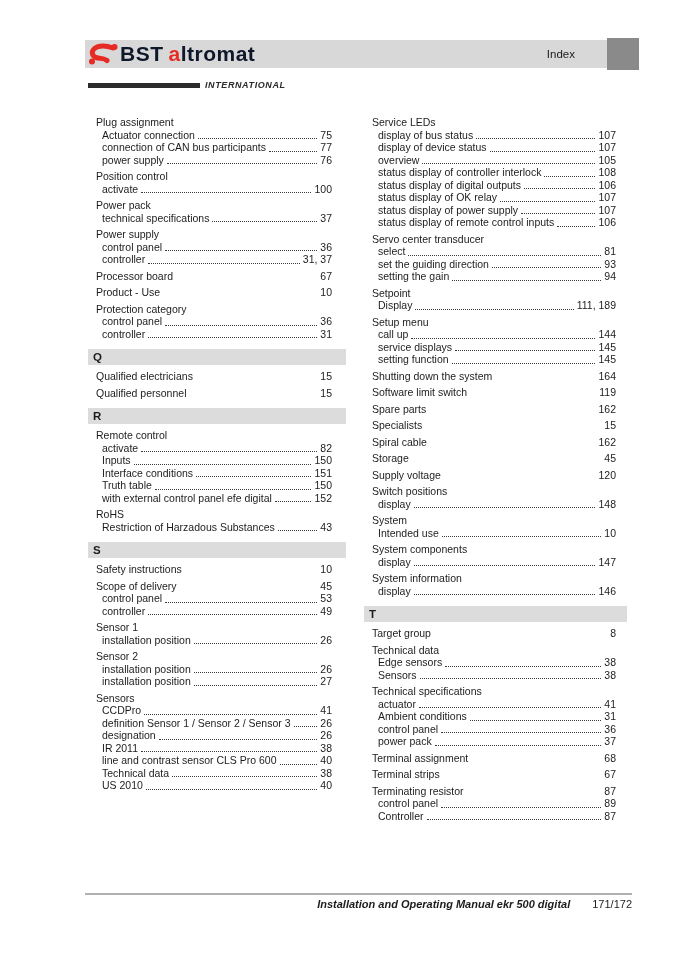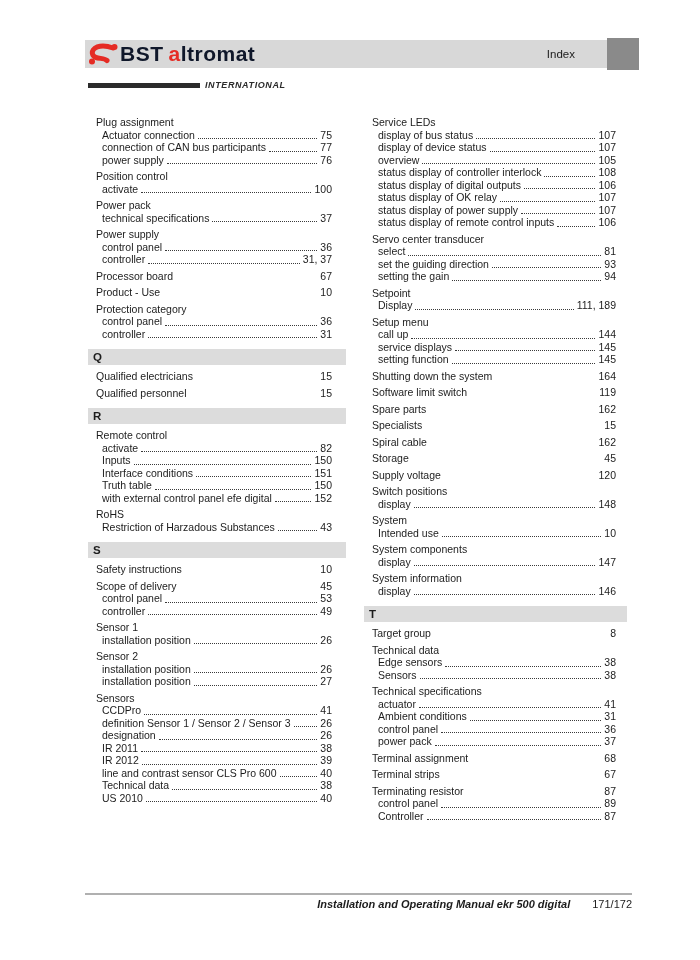--- a/index.html
+++ b/index.html
@@ -274,25 +274,20 @@
         <span class="lbl">designation</span>
         <span class="leader"></span>
         <span class="pg">26</span>
       </div>
       <div class="entry-row sub-row">
         <span class="lbl">IR 2011</span>
         <span class="leader"></span>
         <span class="pg">38</span>
       </div>
       <div class="entry-row sub-row">
-        <span class="lbl">IR 2012</span>
-        <span class="leader"></span>
-        <span class="pg">39</span>
-      </div>
-      <div class="entry-row sub-row">
         <span class="lbl">line and contrast sensor CLS Pro 600</span>
         <span class="leader"></span>
         <span class="pg">40</span>
       </div>
       <div class="entry-row sub-row">
         <span class="lbl">Technical data</span>
         <span class="leader"></span>
         <span class="pg">38</span>
       </div>
       <div class="entry-row sub-row">

